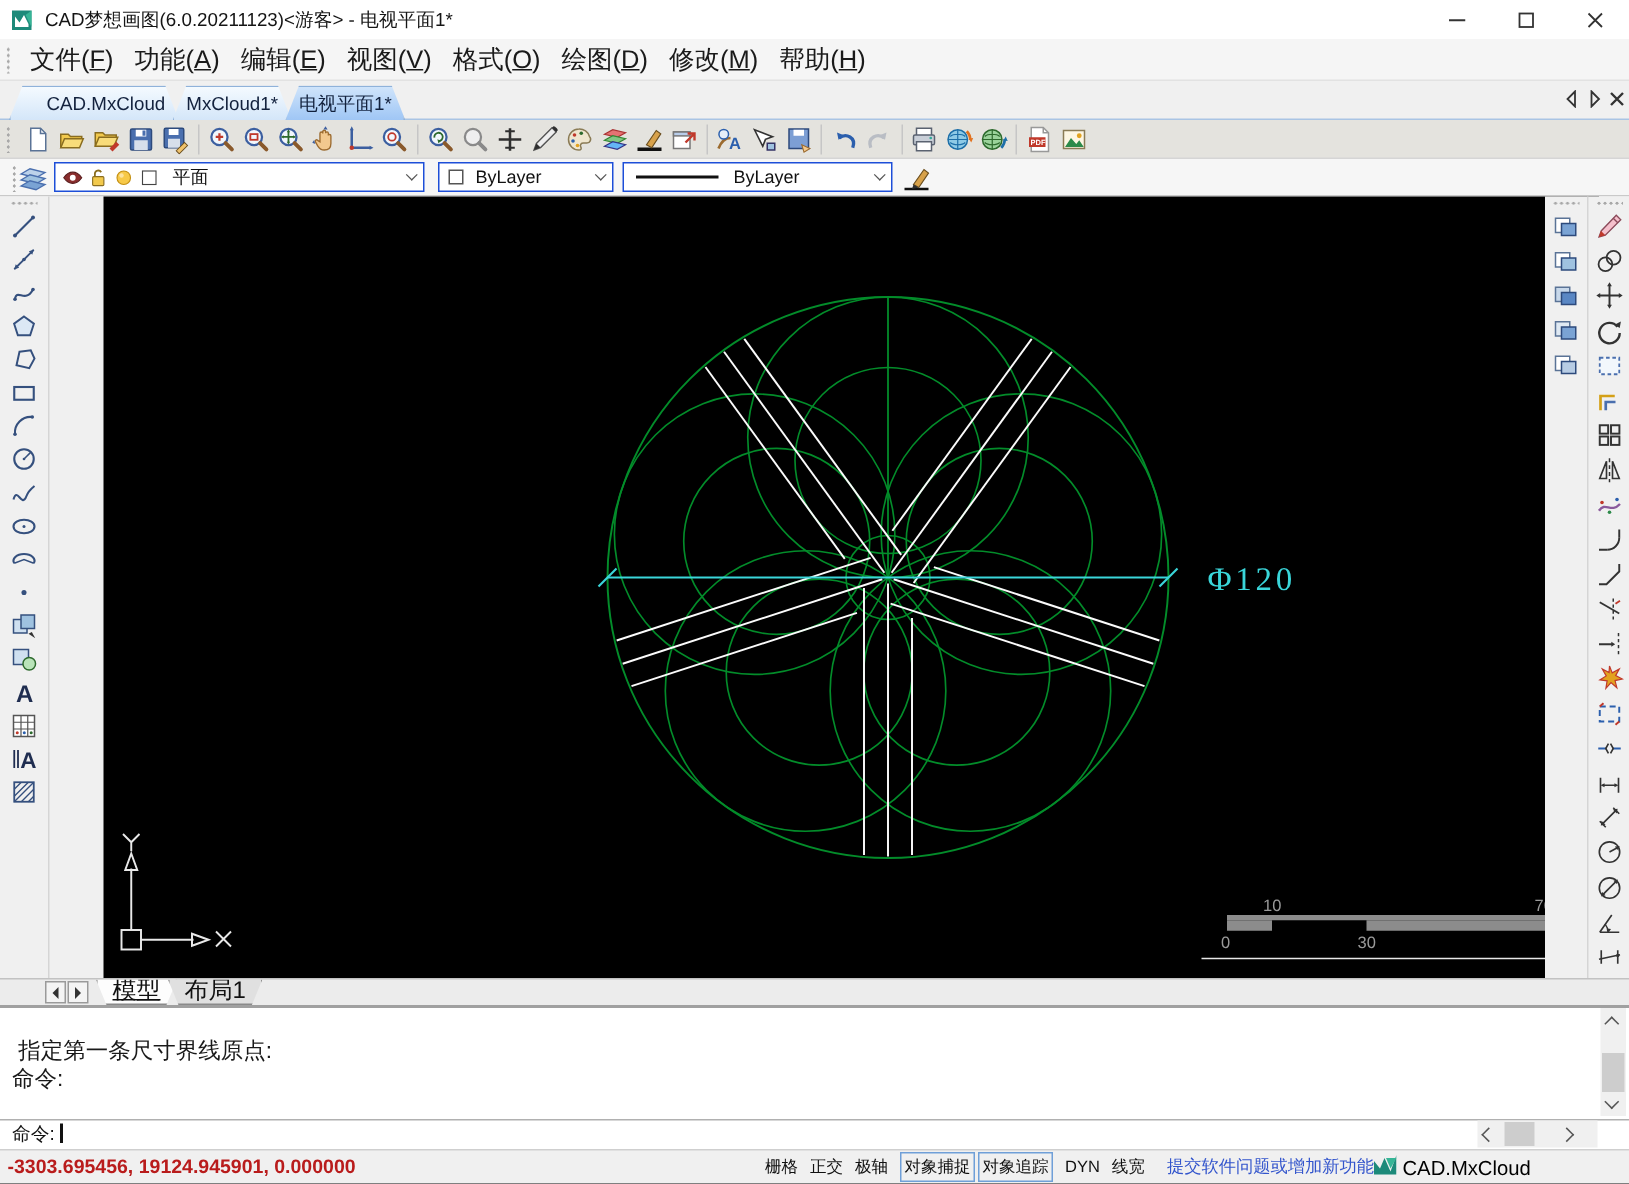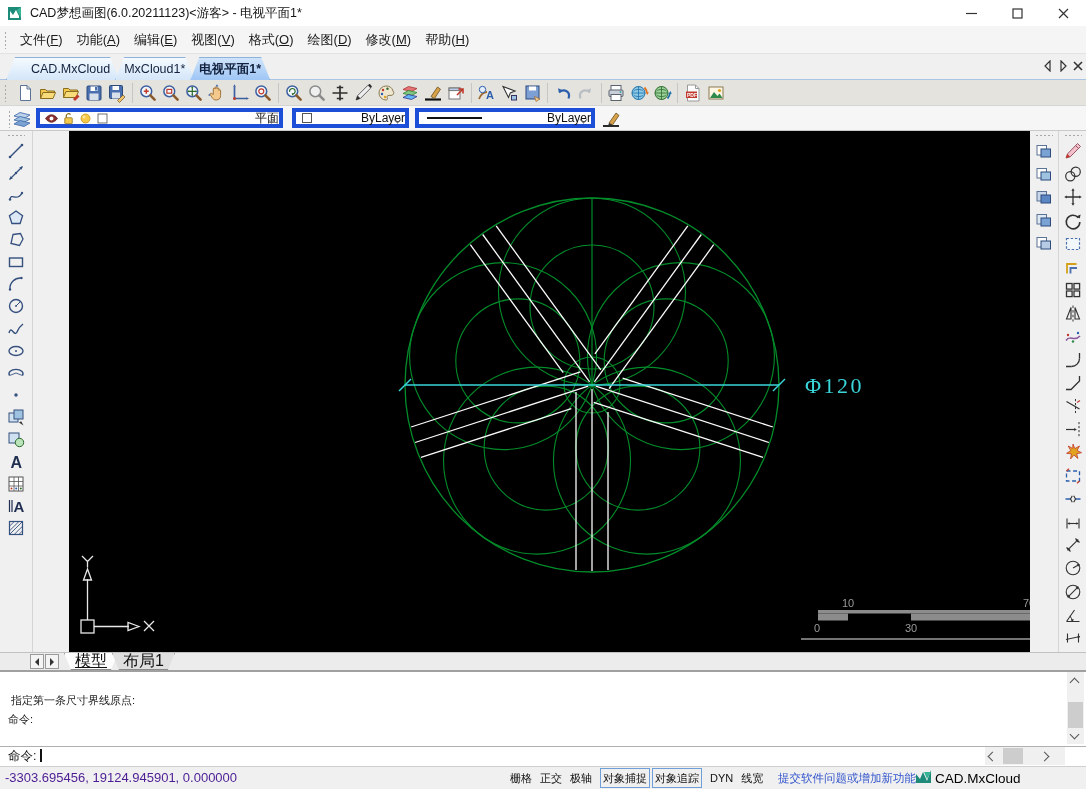--- a/index.html
+++ b/index.html
@@ -7,67 +7,67 @@
 .app{position:relative;width:1086px;height:789px;background:#f0f0f0;overflow:hidden;font-size:12px;color:#111;}
 
 .titlebar{position:absolute;left:0;top:0;width:100%;height:40px;background:#ffffff;border-bottom:1px solid #e6e6e6;}
 .titlebar .applogo{position:absolute;left:8px;top:5px;width:16px;height:16px;}
 .titlebar .title{position:absolute;left:30px;top:0;line-height:26px;font-size:12.5px;color:#151515;}
 .winbtns{position:absolute;right:0;top:0;height:26px;display:flex;}
 .winbtn{width:46px;height:26px;display:flex;align-items:center;justify-content:center;}
 
 .menubar{position:absolute;left:0;top:26px;width:100%;height:28px;background:#f5f5f5;border-bottom:1px solid #e2e2e2;display:flex;align-items:center;}
 .grip-v{width:3px;height:18px;margin-left:4px;background-image:radial-gradient(circle,#a8a8a8 1px,transparent 1.1px);background-size:3px 4px;background-repeat:repeat-y;}
-.menu-item{font-size:13px;padding:0 7px;line-height:28px;color:#1a1a1a;}
+.menu-item{font-size:17px;padding:0 7px;line-height:28px;color:#1a1a1a;}
 .menu-item u{text-decoration:underline;}
 
 .doctabs{position:absolute;left:0;top:54px;width:100%;height:26px;background:#f0f0f0;border-bottom:1px solid #a9c4e4;}
 #dtabs{position:absolute;left:6px;top:3px;display:flex;}
 .dtab{height:23px;line-height:22px;font-size:12.5px;padding:0 8px;color:#12213d;background:linear-gradient(#f4faff,#d4e6f9);border:1px solid #8fb2da;border-bottom:none;clip-path:polygon(9px 0,calc(100% - 9px) 0,100% 100%,0 100%);margin-right:-4px;}
 .dtab:first-child{padding-left:24px;}
-.dtab.active{background:linear-gradient(#cfe4fb,#9fc6f5);font-weight:bold;}
+.dtab.active{background:linear-gradient(#cfe4fb,#9fc6f5);font-weight:normal;}
 .dtab-nav{position:absolute;right:2px;top:6px;display:flex;gap:3px;}
 
 .toolbar{position:absolute;left:0;top:80px;width:100%;height:26px;background:#e4e3de;border-bottom:1px solid #d5d5d5;display:flex;align-items:center;}
 .toolbar .icon{width:20px;height:20px;margin:0 1.6px;}
 .tsep{width:1px;height:20px;background:#c6c6c6;margin:0 3px;}
 .icon svg{width:100%;height:100%;display:block;}
 
 .layerbar{position:absolute;left:0;top:106px;width:100%;height:25px;background:#f6f6f6;border-bottom:1px solid #c9c9c9;}
 .layerbar .icon{width:20px;height:20px;}
-.combo{position:absolute;top:2px;height:20px;background:#fff;border:4px solid #1d4ed8;display:flex;align-items:center;font-size:12px;justify-content:space-between;}
+.combo{position:absolute;top:2px;height:20px;background:#fff;border:1px solid #1d4ed8;display:flex;align-items:center;font-size:12px;}
 .combo .arrow{position:absolute;right:3px;top:6px;width:8px;height:8px;}
 .chev{display:block;width:7px;height:7px;border-right:1.4px solid #555;border-bottom:1.4px solid #555;transform:rotate(45deg);}
 
 .main{position:absolute;left:0;top:131px;width:100%;height:521px;background:#f0f0f0;}
 .lefttools{position:absolute;left:0;top:0;width:33px;height:100%;background:#f0f0f0;border-right:1px solid #d5d5d5;}
 .grip-h{width:18px;height:3px;margin:3px auto 4px auto;background-image:radial-gradient(circle,#a8a8a8 1px,transparent 1.1px);background-size:4px 3px;background-repeat:repeat-x;}
 .vicons{display:flex;flex-direction:column;align-items:center;gap:2.2px;}
 .vicons .icon{width:20px;height:20px;}
 .canvas{position:absolute;left:33px;top:0;width:997px;height:521px;background:#000;margin-left:36px;}
 .rpanel-in{position:absolute;left:1030px;top:0;width:28px;height:100%;background:#f0f0f0;}
 .rpanel-out{position:absolute;left:1058px;top:0;width:28px;height:100%;background:#f0f0f0;border-left:1px solid #d5d5d5;}
 
 .sheetrow{position:absolute;left:0;top:652px;width:100%;height:18px;background:#ececec;border-top:1px solid #c2c2c2;display:flex;align-items:center;}
 .sheetnav{display:flex;margin-left:30px;}
 .sheetnav .nbtn{width:14px;height:15px;border:1px solid #9a9a9a;background:#f4f4f4;display:flex;align-items:center;justify-content:center;margin-right:1px;}
 .stab{height:17px;line-height:16px;font-size:16px;padding:0 10px;border:1px solid #8a8a8a;border-top:none;clip-path:polygon(0 0,100% 0,calc(100% - 7px) 100%,7px 100%);background:#e0e0e0;margin-left:-6px;}
 .stab.active{background:#fdfdfd;text-decoration:underline;}
 
-.cmdhist{position:absolute;left:0;top:670px;width:100%;height:76px;background:#fff;border-top:2px solid #a0a0a0;padding:19px 0 0 8px;font-size:11px;line-height:19px;color:#1a1a1a;white-space:pre;}
+.cmdhist{position:absolute;left:0;top:670px;width:100%;height:76px;background:#fff;border-top:2px solid #a0a0a0;padding:19px 0 0 8px;font-size:15px;line-height:19px;color:#1a1a1a;white-space:pre;}
 .vscroll{position:absolute;right:2px;top:672px;width:17px;height:72px;background:#f0f0f0;}
 .vscroll .thumb{position:absolute;left:1px;top:30px;width:15px;height:26px;background:#cdcdcd;}
 .sarr{position:absolute;left:4px;width:8px;height:8px;}
 .cmdinput{position:absolute;left:0;top:746px;width:100%;height:20px;background:#fff;border-top:1px solid #b0b0b0;font-size:12.5px;line-height:19px;padding-left:8px;}
 .cursor{display:inline-block;width:2px;height:13px;background:#111;vertical-align:-2px;margin-left:4px;}
 .hscroll{position:absolute;left:985px;top:747px;width:80px;height:18px;background:#f0f0f0;display:flex;align-items:center;}
 .hscroll .thumb{width:20px;height:16px;background:#cdcdcd;margin-left:7px;}
 
 .statusbar{position:absolute;left:0;top:766px;width:100%;height:23px;background:#f0f0f0;border-top:1px solid #cfcfcf;font-size:11.5px;}
-.coords{position:absolute;left:5px;top:0;line-height:22px;color:#4c1d95;font-size:13px;}
+.coords{position:absolute;left:5px;top:0;line-height:22px;color:#b91c1c;font-size:13px;font-weight:bold;}
 .toggles{position:absolute;left:510px;top:0;height:22px;display:flex;align-items:center;gap:8px;font-size:11px;}
 .toggle{line-height:14px;color:#111;}
 .toggle.boxed{border:1px solid #6f9fd8;padding:2px 2px;}
 .toggle.boxed+.toggle.boxed{margin-left:-6px;}
 .statuslink{position:absolute;left:778px;top:0;line-height:22px;color:#3355cc;}
 .brand{position:absolute;left:916px;top:0;height:22px;display:flex;align-items:center;gap:4px;font-size:13.5px;color:#000;}
 </style>
 </head>
 <body>
 

